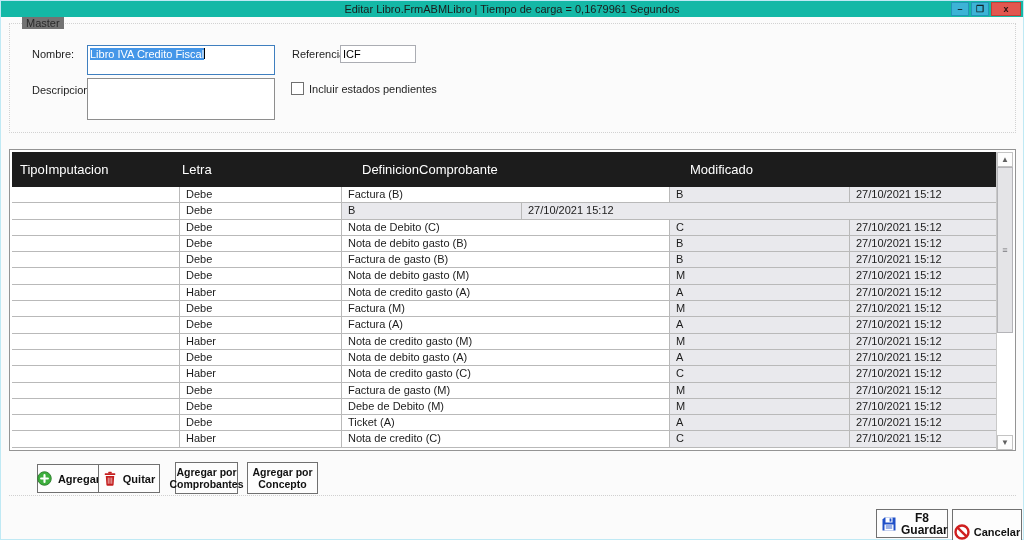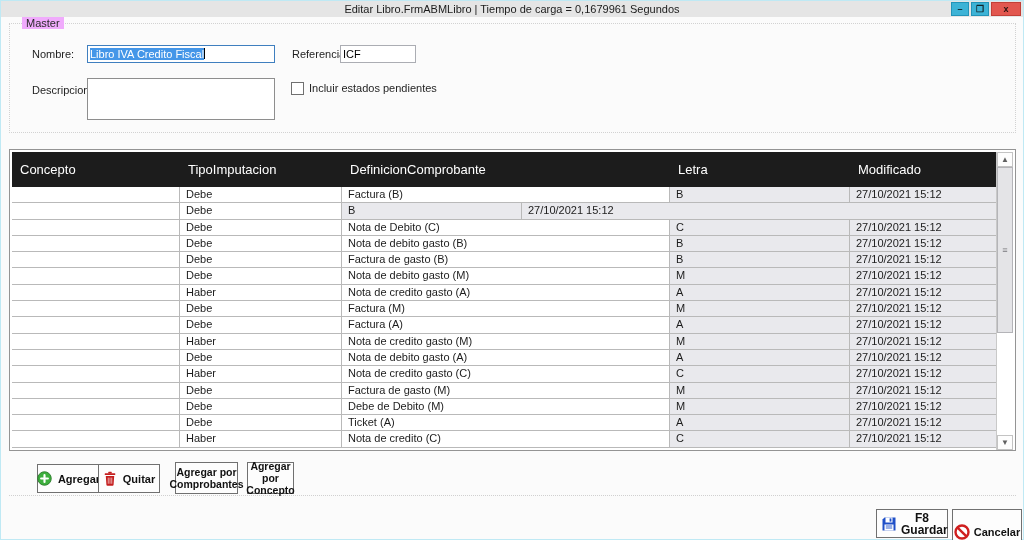--- a/index.html
+++ b/index.html
@@ -2,42 +2,42 @@
 <html><head>
 <meta charset="utf-8">
 <style>
   * { margin:0; padding:0; box-sizing:border-box; }
   html,body { width:1024px; height:540px; }
   body { font-family:"Liberation Sans", sans-serif; background:#fbfbfb; position:relative; overflow:hidden; }
 
   .window { position:absolute; inset:0; background:#fbfbfb; border:1px solid #bfe9f4; }
 
   
-  .titlebar { position:absolute; left:0; top:0; width:100%; height:16px; background:#e5e5e5; display:flex; align-items:center; justify-content:center; }
+  .titlebar { position:absolute; left:0; top:0; width:100%; height:16px; background:#14b8a6; display:flex; align-items:center; justify-content:center; }
   .titlebar .title { font-size:11px; color:#1b1b1b; line-height:16px; }
   .win-controls { position:absolute; right:2px; top:1px; display:flex; gap:2px; }
   .win-btn { width:18px; height:14px; font-size:9px; font-weight:bold; color:#13242a; background:#3db3d6; border:1px solid #2394b8; display:flex; align-items:center; justify-content:center; cursor:default; }
   .win-btn.close { width:30px; background:#e2574f; border-color:#c24038; color:#27120f; }
 
   
   .groupbox { position:absolute; left:8px; top:22px; width:1007px; height:110px; border:1px dotted #d2d2d2; }
-  .groupbox-label { position:absolute; top:-7px; left:12px; background:#f0abfc; padding:0 4px; font-size:11px; color:#2a2a2a; }
+  .groupbox-label { position:absolute; top:-7px; left:12px; background:#737373; padding:0 4px; font-size:11px; color:#2a2a2a; }
   .form-label { position:absolute; font-size:11px; color:#1f1f1f; }
   .lbl-nombre { left:22px; top:24px; }
   .lbl-referencia { left:282px; top:24px; }
   .lbl-descripcion { left:22px; top:60px; }
 
   .fake-input { position:absolute; background:#fff; border:1px solid #abadb3; font-size:11px; line-height:15px; padding:1px 2px; white-space:nowrap; overflow:hidden; }
-  .input-nombre { left:77px; top:21px; width:188px; height:18px; border:1px solid #3f7fbf; }
+  .input-nombre { left:77px; top:21px; width:188px; height:30px; border:1px solid #3f7fbf; }
   .input-nombre .sel { background:#4496e8; color:#fff; }
   .caret { display:inline-block; width:1px; height:11px; background:#000; vertical-align:-1px; }
   .input-referencia { left:330px; top:21px; width:76px; height:18px; }
   .textarea-desc { left:77px; top:54px; width:188px; height:42px; resize:none; position:absolute; background:#fff; border:1px solid #8e8e8e; font-family:"Liberation Sans",sans-serif; font-size:11px; }
 
-  .checkbox-row { position:absolute; left:281px; top:58px; display:flex; align-items:flex-start; gap:5px; }
+  .checkbox-row { position:absolute; left:281px; top:58px; display:flex; align-items:center; gap:5px; }
   .checkbox { width:13px; height:13px; background:#fff; border:1px solid #707070; }
   .checkbox-label { font-size:11px; color:#1f1f1f; }
 
   
   .grid { position:absolute; left:8px; top:148px; width:1007px; height:302px; background:#fff; border:1px solid #949494; padding:2px 2px 0 2px; display:flex; flex-direction:column; }
   .grid-inner { display:flex; flex:1; min-height:0; }
   .grid-main { flex:1; display:flex; flex-direction:column; min-width:0; }
   .grid-header { display:flex; height:35px; background:#1c1c1c; flex:none; }
   .grid-header .hcell { color:#fff; font-size:13px; line-height:35px; padding-left:8px; overflow:hidden; white-space:nowrap; }
   .grid-body { flex:1; display:flex; flex-direction:column; overflow:hidden; }
@@ -53,21 +53,21 @@
   .sb-track { flex:1; background:#fff; }
 
   
   .actions-divider { position:absolute; left:8px; top:494px; width:1007px; border-top:1px dotted #d0d0d0; }
   .btn { position:absolute; background:#fdfdfd; border:1px solid #707070; display:flex; align-items:center; justify-content:center; gap:6px; font-size:11px; font-weight:bold; color:#111; cursor:default; }
   .btn svg { flex:none; }
   .btn-agregar { left:36px; top:463px; width:63px; height:29px; }
   .btn-quitar { left:97px; top:463px; width:62px; height:29px; }
   .btn-multiline { font-size:10.5px; line-height:12px; text-align:center; padding:2px; }
   .btn-agregar-comp { left:174px; top:461px; width:63px; height:32px; }
-  .btn-agregar-conc { left:246px; top:461px; width:47px; height:32px; }
+  .btn-agregar-conc { left:246px; top:461px; width:71px; height:32px; }
 
   .btn-guardar { left:875px; top:508px; width:72px; height:29px; gap:4px; }
   .btn-guardar .two-line { width:42px; text-align:center; font-size:12px; line-height:12px; }
   .btn-cancelar { left:951px; top:508px; width:70px; height:46px; gap:4px; }
 </style>
 </head>
 <body>
 
 <div class="window">
 
@@ -95,24 +95,23 @@
     <div class="checkbox-row">
       <span class="checkbox"></span>
       <span class="checkbox-label">Incluir estados pendientes</span>
     </div>
   </div>
 
   <div class="grid">
     <div class="grid-inner">
       <div class="grid-main">
         <div class="grid-header">
-          <div class="hcell c0">Concepto</div>
           <div class="hcell c1">TipoImputacion</div>
+          <div class="hcell c3">Letra</div>
           <div class="hcell c2">DefinicionComprobante</div>
-          <div class="hcell c3">Letra</div>
           <div class="hcell c4">Modificado</div>
         </div>
         <div class="grid-body">
             <div class="grid-row">
               <div class="cell c0"></div>
               <div class="cell c1">Debe</div>
               <div class="cell c2">Factura (B)</div>
               <div class="cell c3">B</div>
               <div class="cell c4">27/10/2021 15:12</div>
             </div>

